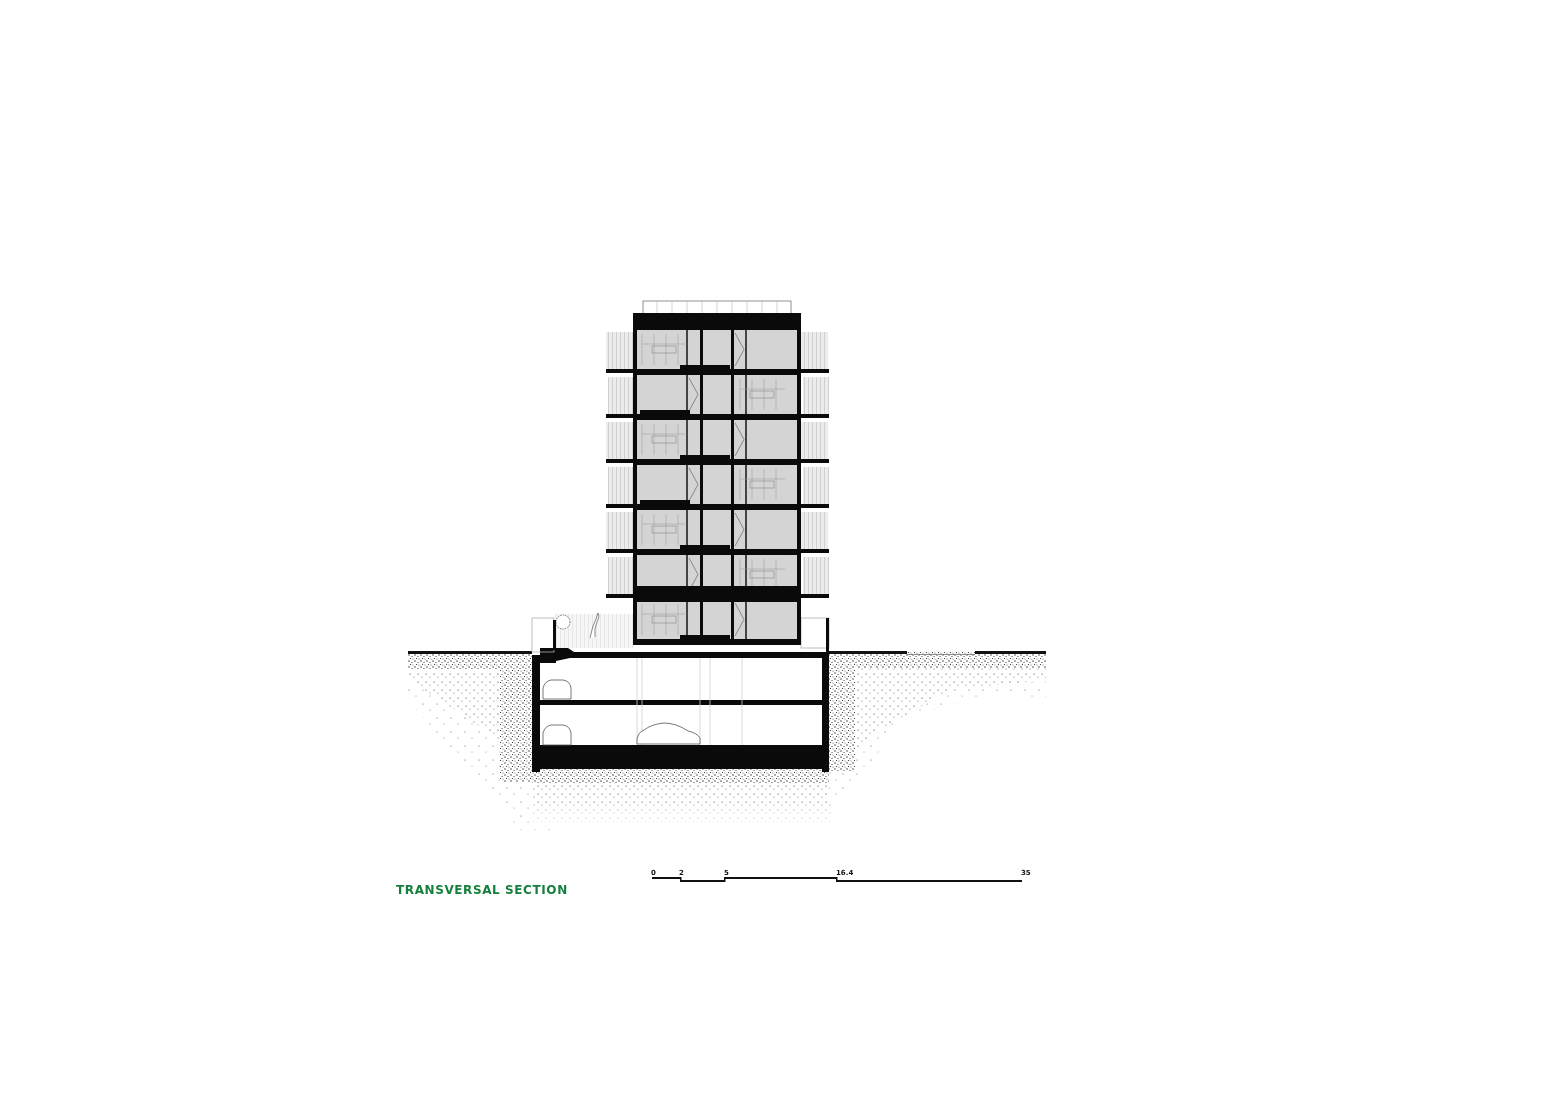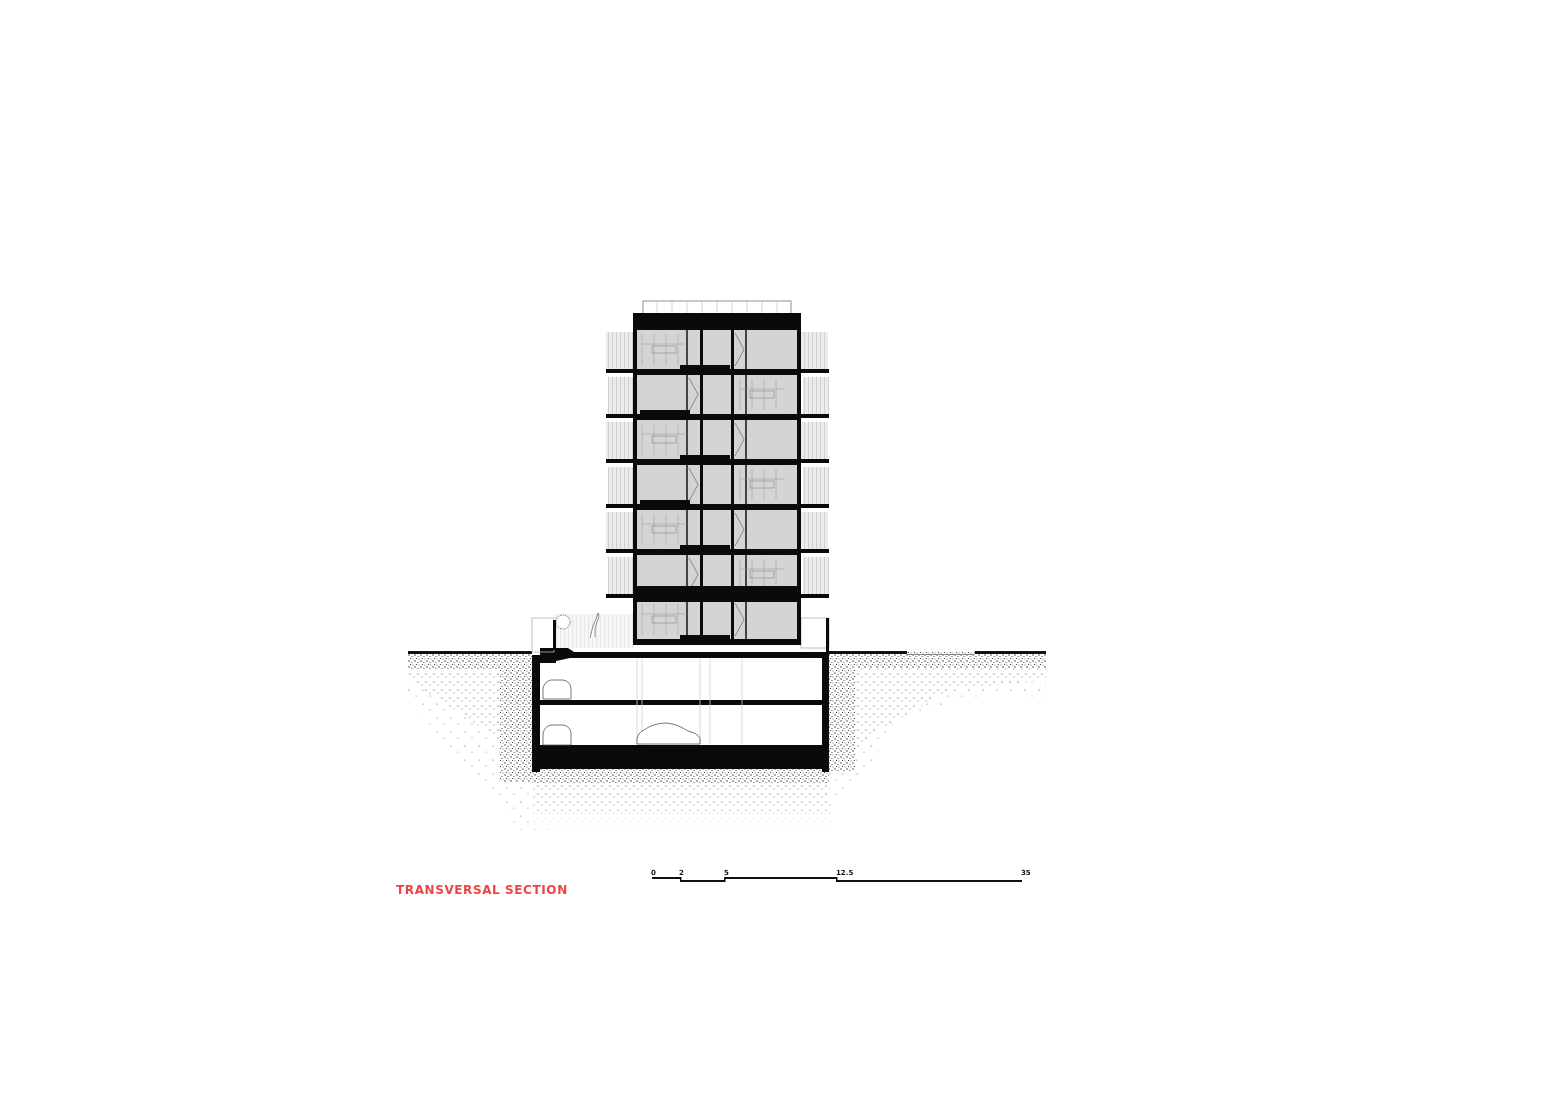--- a/index.html
+++ b/index.html
@@ -1,18 +1,18 @@
 <!DOCTYPE html>
 <html><head>
 <meta charset="utf-8">
 <style>
   html, body { margin:0; padding:0; background:#ffffff; }
   body { width:1556px; height:1100px; position:relative; overflow:hidden; font-family:"DejaVu Sans", sans-serif; }
   #drawing { position:absolute; left:0; top:0; width:1556px; height:1100px; }
-  .title { position:absolute; left:396px; top:883px; font-size:12px; font-weight:bold; letter-spacing:0.6px; color:#ef4444; font-family:"DejaVu Sans", sans-serif; }
+  .title { position:absolute; left:396px; top:883px; font-size:12px; font-weight:bold; letter-spacing:0.6px; color:#15803d; font-family:"DejaVu Sans", sans-serif; }
   .scale-label { position:absolute; top:869px; font-size:7px; font-weight:bold; color:#111; font-family:"DejaVu Sans", sans-serif; }
 </style>
 </head>
 <body>
 
 <svg id="drawing" width="1556" height="1100" viewBox="0 0 1556 1100" xmlns="http://www.w3.org/2000/svg">
   <defs>
     <pattern id="soilDense" width="6" height="6" patternUnits="userSpaceOnUse">
       <rect width="6" height="6" fill="#ffffff"></rect>
       <circle cx="1" cy="1" r="0.7" fill="#222"></circle>
@@ -265,14 +265,14 @@
     <rect x="680" y="877" width="1.5" height="5" fill="#111"></rect>
     <rect x="724" y="877" width="1.5" height="5" fill="#111"></rect>
     <rect x="836" y="877" width="1.5" height="5" fill="#111"></rect>
   </g>
 </svg>
 
 <div class="title">TRANSVERSAL SECTION</div>
 <div class="scale-label" style="left:651px">0</div>
 <div class="scale-label" style="left:679px">2</div>
 <div class="scale-label" style="left:724px">5</div>
-<div class="scale-label" style="left:836px">12.5</div>
+<div class="scale-label" style="left:836px">16.4</div>
 <div class="scale-label" style="left:1021px">35</div>
 
 </body></html>

